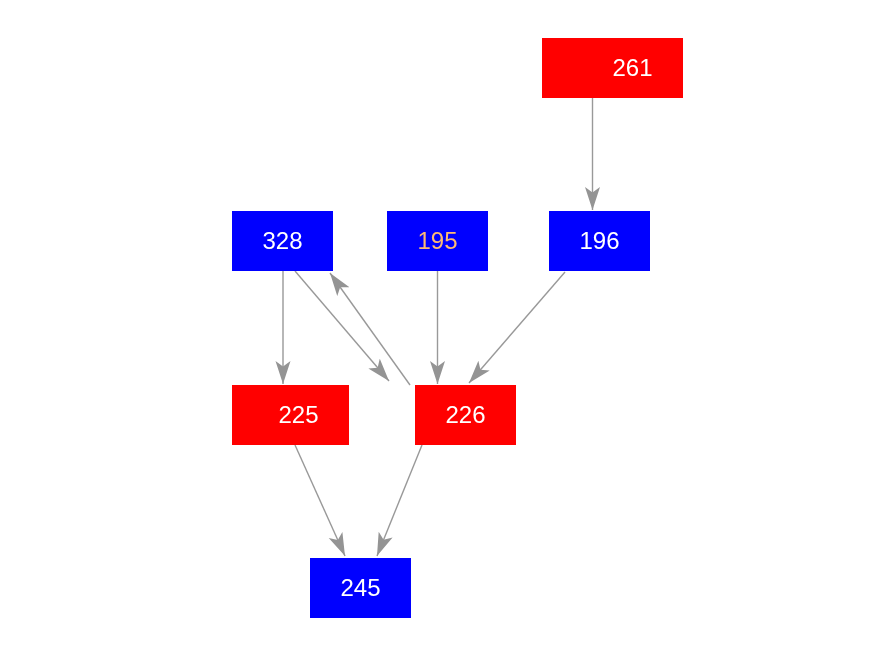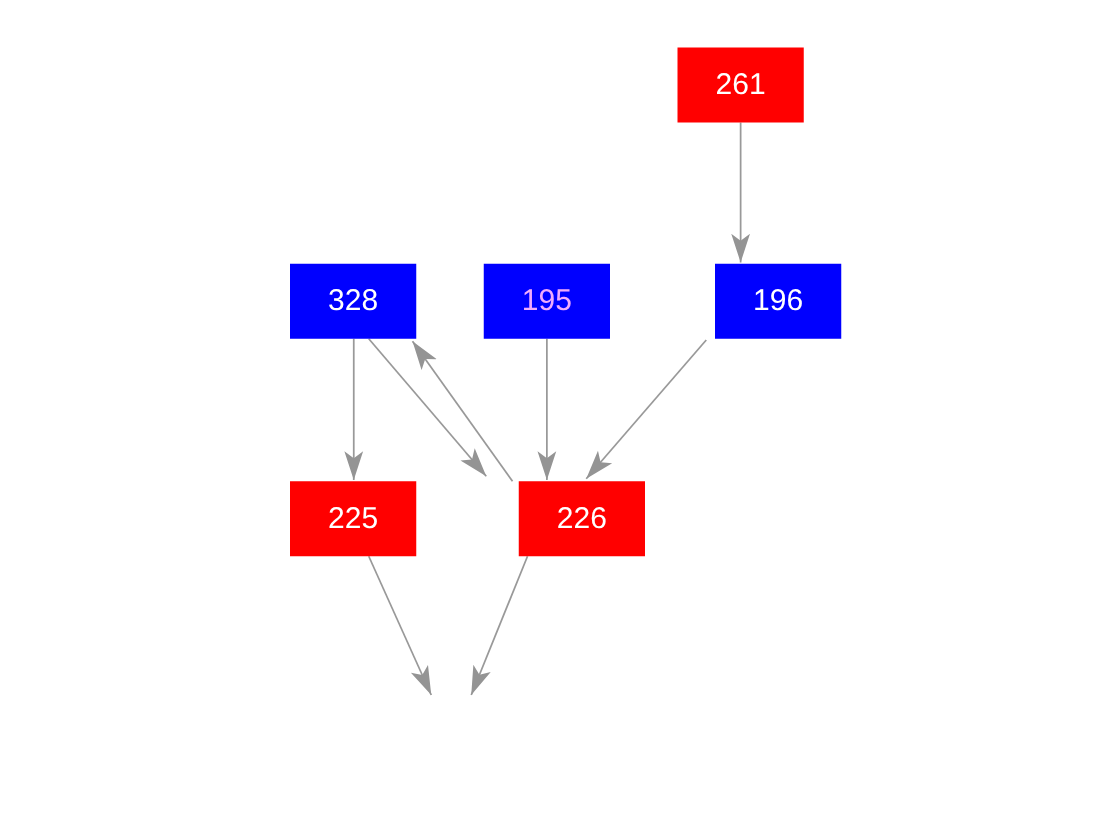--- a/index.html
+++ b/index.html
@@ -46,31 +46,34 @@
   <line x1="592.5" y1="98" x2="592.5" y2="210" stroke="#999999" stroke-width="1.4" marker-end="url(#arrowhead)"></line>
       <line x1="283" y1="271" x2="283" y2="384" stroke="#999999" stroke-width="1.4" marker-end="url(#arrowhead)"></line>
       <line x1="295" y1="271" x2="389" y2="381" stroke="#999999" stroke-width="1.4" marker-end="url(#arrowhead)"></line>
       <line x1="410" y1="385" x2="330" y2="273" stroke="#999999" stroke-width="1.4" marker-end="url(#arrowhead)"></line>
       <line x1="437.5" y1="271" x2="437.5" y2="384" stroke="#999999" stroke-width="1.4" marker-end="url(#arrowhead)"></line>
       <line x1="565" y1="272" x2="469" y2="383" stroke="#999999" stroke-width="1.4" marker-end="url(#arrowhead)"></line>
       <line x1="295" y1="445" x2="345" y2="556" stroke="#999999" stroke-width="1.4" marker-end="url(#arrowhead)"></line>
       <line x1="422" y1="445" x2="377" y2="556" stroke="#999999" stroke-width="1.4" marker-end="url(#arrowhead)"></line>
     </svg>
 
-<div class="node" style="left: 542px; top: 38px; width: 101px; height: 60px; background: rgb(255, 0, 0); color: rgb(255, 255, 255);">
+<div class="node" style="left: 542px; top: 38px; width: 101px; height: 60px; background: rgb(255, 0, 0); color: rgb(255, 255, 255); padding-left: 40px;">
       <span>261</span>
     </div>
     <div class="node" style="left: 232px; top: 211px; width: 101px; height: 60px; background: rgb(0, 0, 255); color: rgb(255, 255, 255);">
       <span>328</span>
     </div>
-    <div class="node" style="left: 387px; top: 211px; width: 101px; height: 60px; background: rgb(0, 0, 255); color: #f0abfc;">
+    <div class="node" style="left: 387px; top: 211px; width: 101px; height: 60px; background: rgb(0, 0, 255); color: #fdba74;">
       <span>195</span>
     </div>
-    <div class="node" style="left: 572px; top: 211px; width: 101px; height: 60px; background: rgb(0, 0, 255); color: rgb(255, 255, 255);">
+    <div class="node" style="left: 549px; top: 211px; width: 101px; height: 60px; background: rgb(0, 0, 255); color: rgb(255, 255, 255);">
       <span>196</span>
     </div>
-    <div class="node" style="left: 232px; top: 385px; width: 101px; height: 60px; background: rgb(255, 0, 0); color: rgb(255, 255, 255);">
+    <div class="node" style="left: 232px; top: 385px; width: 101px; height: 60px; background: rgb(255, 0, 0); color: rgb(255, 255, 255); padding-left: 16px;">
       <span>225</span>
     </div>
     <div class="node" style="left: 387px; top: 385px; width: 101px; height: 60px; background: rgb(255, 0, 0); color: rgb(255, 255, 255); margin-left: 28px;">
       <span>226</span>
     </div>
+    <div class="node" style="left: 310px; top: 558px; width: 101px; height: 60px; background: rgb(0, 0, 255); color: rgb(255, 255, 255);">
+      <span>245</span>
+    </div>
   </div>
 
 </body></html>

